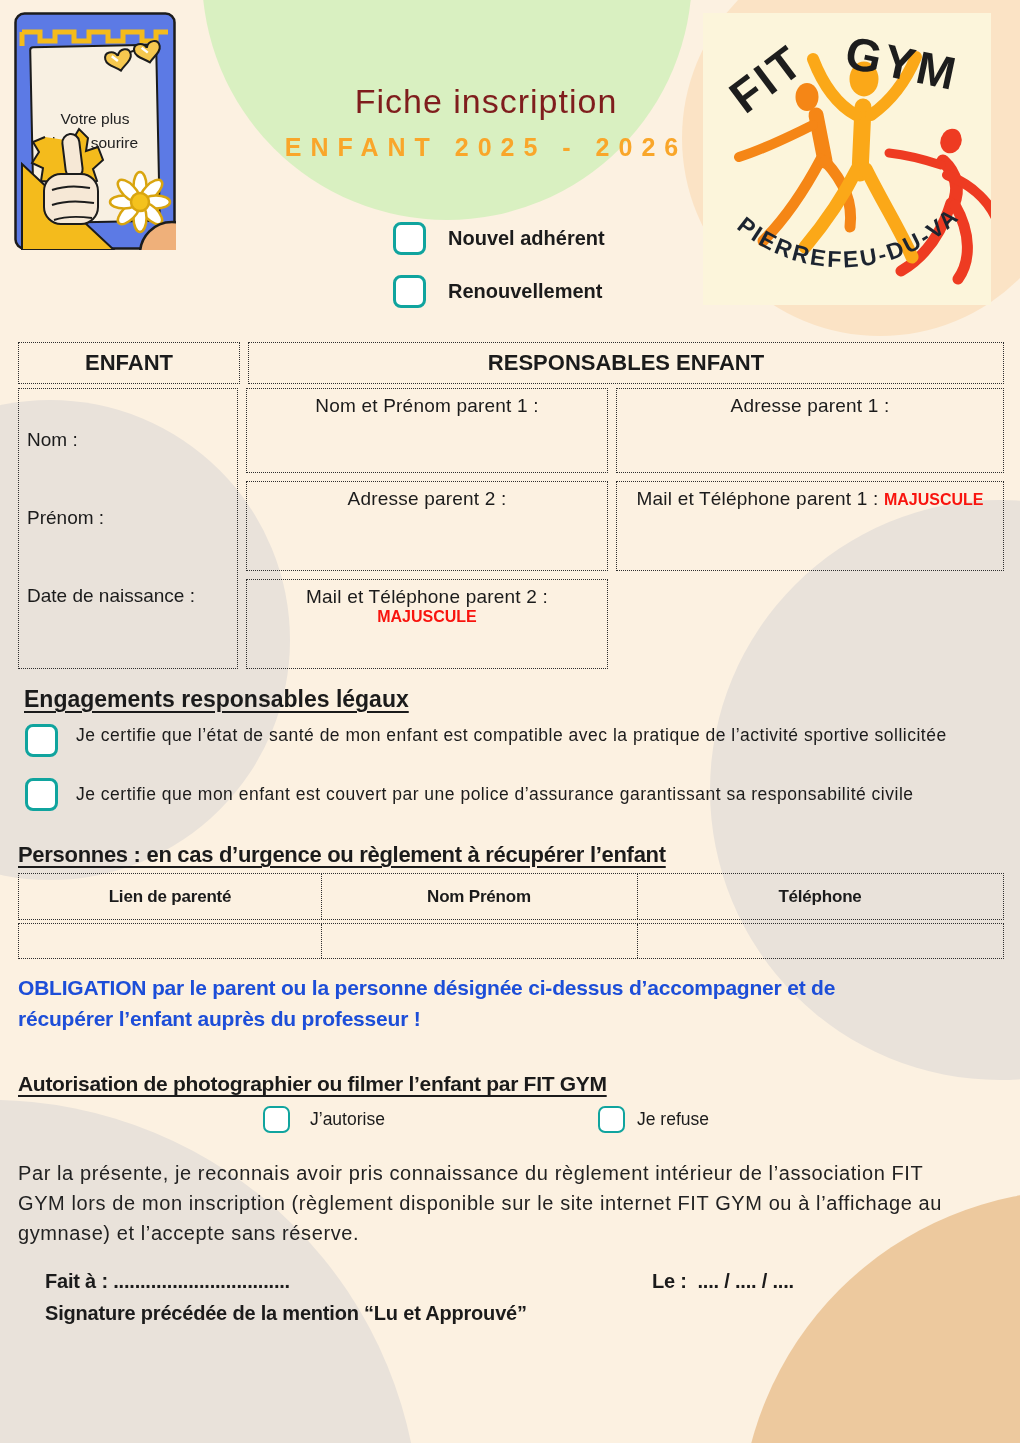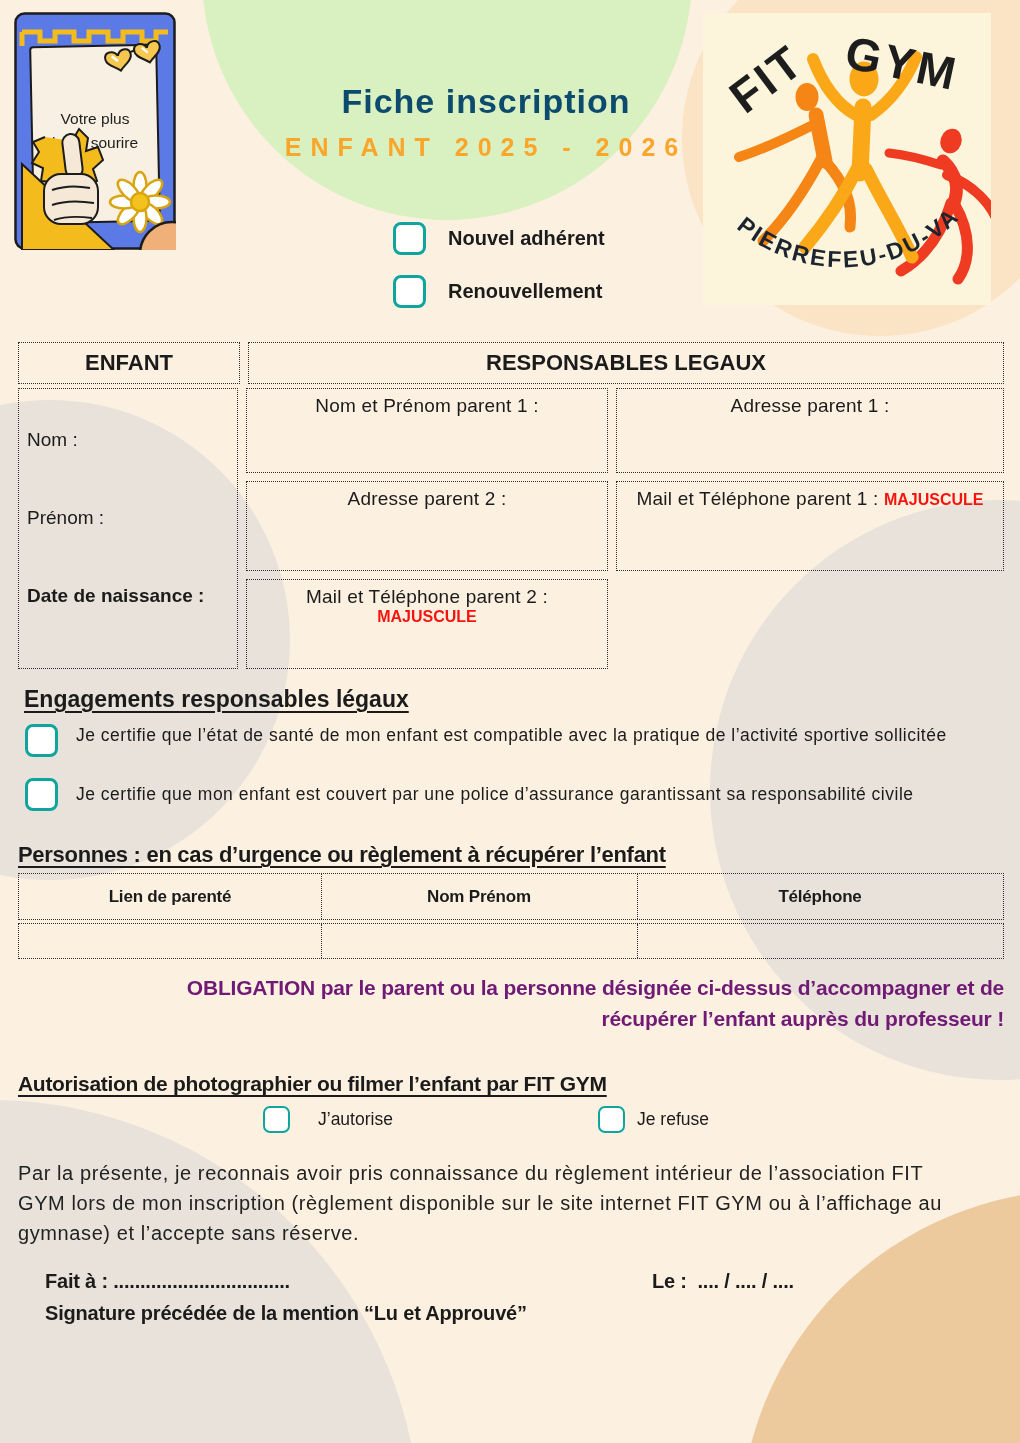--- a/index.html
+++ b/index.html
@@ -2,21 +2,21 @@
 <html><head>
 <meta charset="utf-8">
 <style>
   html,body{margin:0;padding:0;background:#d8d2c8;}
   .page{position:relative;width:1020px;height:1443px;margin:0 auto;background:#FCF1E1;
         overflow:hidden;font-family:"Liberation Sans",sans-serif;color:#1b1b1b;}
   .bgc{position:absolute;border-radius:50%;z-index:0;}
   .layer{position:absolute;z-index:2;}
   
   .title-wrap{left:186px;top:82px;width:600px;text-align:center;}
-  .title-main{font-size:34px;font-weight:bold;color:#0c4a6e;letter-spacing:1px;}
+  .title-main{font-size:34px;font-weight:normal;color:#7f1d1d;letter-spacing:1px;}
   .title-sub{margin-top:12px;font-size:25px;font-weight:bold;color:#F9A62A;letter-spacing:9px;}
   
   .cbrow{display:flex;align-items:center;}
   .cb{background:#ffffff;border:3px solid #10A49E;border-radius:8px;box-sizing:border-box;flex:none;}
   .cb.big{width:33px;height:33px;}
   .cb.mid{width:33px;height:33px;}
   .cb.small{width:27px;height:27px;border-width:2.5px;border-radius:7px;}
   .cbrow .lbl{margin-left:22px;font-weight:bold;font-size:20px;}
   
   .dbox{border:1.6px dotted #2e2e2e;box-sizing:border-box;background:transparent;text-align:center;}
@@ -30,21 +30,21 @@
   .child-field{position:absolute;left:8px;font-size:19px;}
   
   .h-underline{font-weight:bold;text-decoration:underline;text-underline-offset:4px;text-decoration-thickness:2px;}
   .eng-item{display:flex;align-items:flex-start;}
   .eng-text{margin-left:18px;font-size:17.5px;line-height:23px;letter-spacing:0.5px;max-width:912px;}
   
   .em-row{position:relative;width:986px;}
   .em-sep{position:absolute;top:0;bottom:0;width:0;border-left:1.6px dotted #2e2e2e;}
   .em-cells{display:grid;grid-template-columns:302px 316px 1fr;height:100%;}
   .em-h{display:flex;align-items:center;justify-content:center;font-weight:bold;font-size:17px;letter-spacing:-0.2px;}
-  .oblig{width:986px;text-align:right;color:#701a75;font-weight:bold;font-size:21px;line-height:31px;letter-spacing:-0.2px;}
+  .oblig{width:986px;text-align:left;color:#1d4ed8;font-weight:bold;font-size:21px;line-height:31px;letter-spacing:-0.2px;}
   .rules{width:950px;font-size:20px;line-height:30px;letter-spacing:0.6px;color:#222;}
   .sig{font-weight:bold;font-size:20px;letter-spacing:-0.2px;white-space:pre;}
 </style>
 </head>
 <body>
 
 <div class="page">
 
   <div class="bgc" style="left:202px;top:-270px;width:490px;height:490px;background:#D9F0C1;"></div>
   <div class="bgc" style="left:682px;top:-60px;width:396px;height:396px;background:#FBE3C5;"></div>
@@ -136,27 +136,27 @@
     <div class="lbl">Nouvel adhérent</div>
   </div>
   <div class="layer cbrow" style="left:393px;top:275px;">
     <div class="cb big"></div>
     <div class="lbl">Renouvellement</div>
   </div>
 
   <div class="layer" style="left:18px;top:322px;width:986px;">
     <div class="thead">
       <div class="dbox hcell" style="width:222px;">ENFANT</div>
-      <div class="dbox hcell" style="flex:1;">RESPONSABLES LEGAUX</div>
+      <div class="dbox hcell" style="flex:1;">RESPONSABLES ENFANT</div>
     </div>
     <div style="display:flex;gap:8px;margin-top:4px;">
       <div class="dbox child-box" style="width:222px;height:281px;">
         <div class="child-field" style="top:40px;">Nom :</div>
         <div class="child-field" style="top:118px;">Prénom :</div>
-        <div class="child-field" style="top:196px;font-weight:bold;">Date de naissance :</div>
+        <div class="child-field" style="top:196px;">Date de naissance :</div>
       </div>
       <div class="grid-right" style="flex:1;">
         <div class="dbox gcell">
           <span class="cell-label">Nom et Prénom parent 1 :</span><span class="red"></span>
         </div>
         <div class="dbox gcell">
           <span class="cell-label">Adresse parent 1 :</span><span class="red"></span>
         </div>
         <div class="dbox gcell">
           <span class="cell-label">Adresse parent 2 :</span><span class="red"></span>
@@ -199,21 +199,21 @@
   </div>
 
   <div class="layer oblig" style="left:18px;top:972px;">
     <div>OBLIGATION par le parent ou la personne désignée ci-dessus d’accompagner et de</div>
     <div>récupérer l’enfant auprès du professeur !</div>
   </div>
 
   <div class="layer h-underline" style="left:18px;top:1072px;font-size:21px;letter-spacing:-0.3px;">Autorisation de photographier ou filmer l’enfant par FIT GYM</div>
   <div class="layer cbrow" style="left:263px;top:1106px;">
     <div class="cb small"></div>
-    <div class="lbl" style="font-weight:normal;font-size:17.5px;margin-left:28px;">J’autorise</div>
+    <div class="lbl" style="font-weight:normal;font-size:17.5px;margin-left:20px;">J’autorise</div>
   </div>
   <div class="layer cbrow" style="left:598px;top:1106px;">
     <div class="cb small"></div>
     <div class="lbl" style="font-weight:normal;font-size:17.5px;margin-left:12px;">Je refuse</div>
   </div>
 
   <div class="layer rules" style="left:18px;top:1158px;">Par la présente, je reconnais avoir pris connaissance du règlement intérieur de l’association FIT GYM lors de mon inscription (règlement disponible sur le site internet FIT GYM ou à l’affichage au gymnase) et l’accepte sans réserve.</div>
 
   <div class="layer sig" style="left:45px;top:1270px;">Fait à : .................................</div>
   <div class="layer sig" style="left:652px;top:1270px;">Le :  .... / .... / ....</div>

